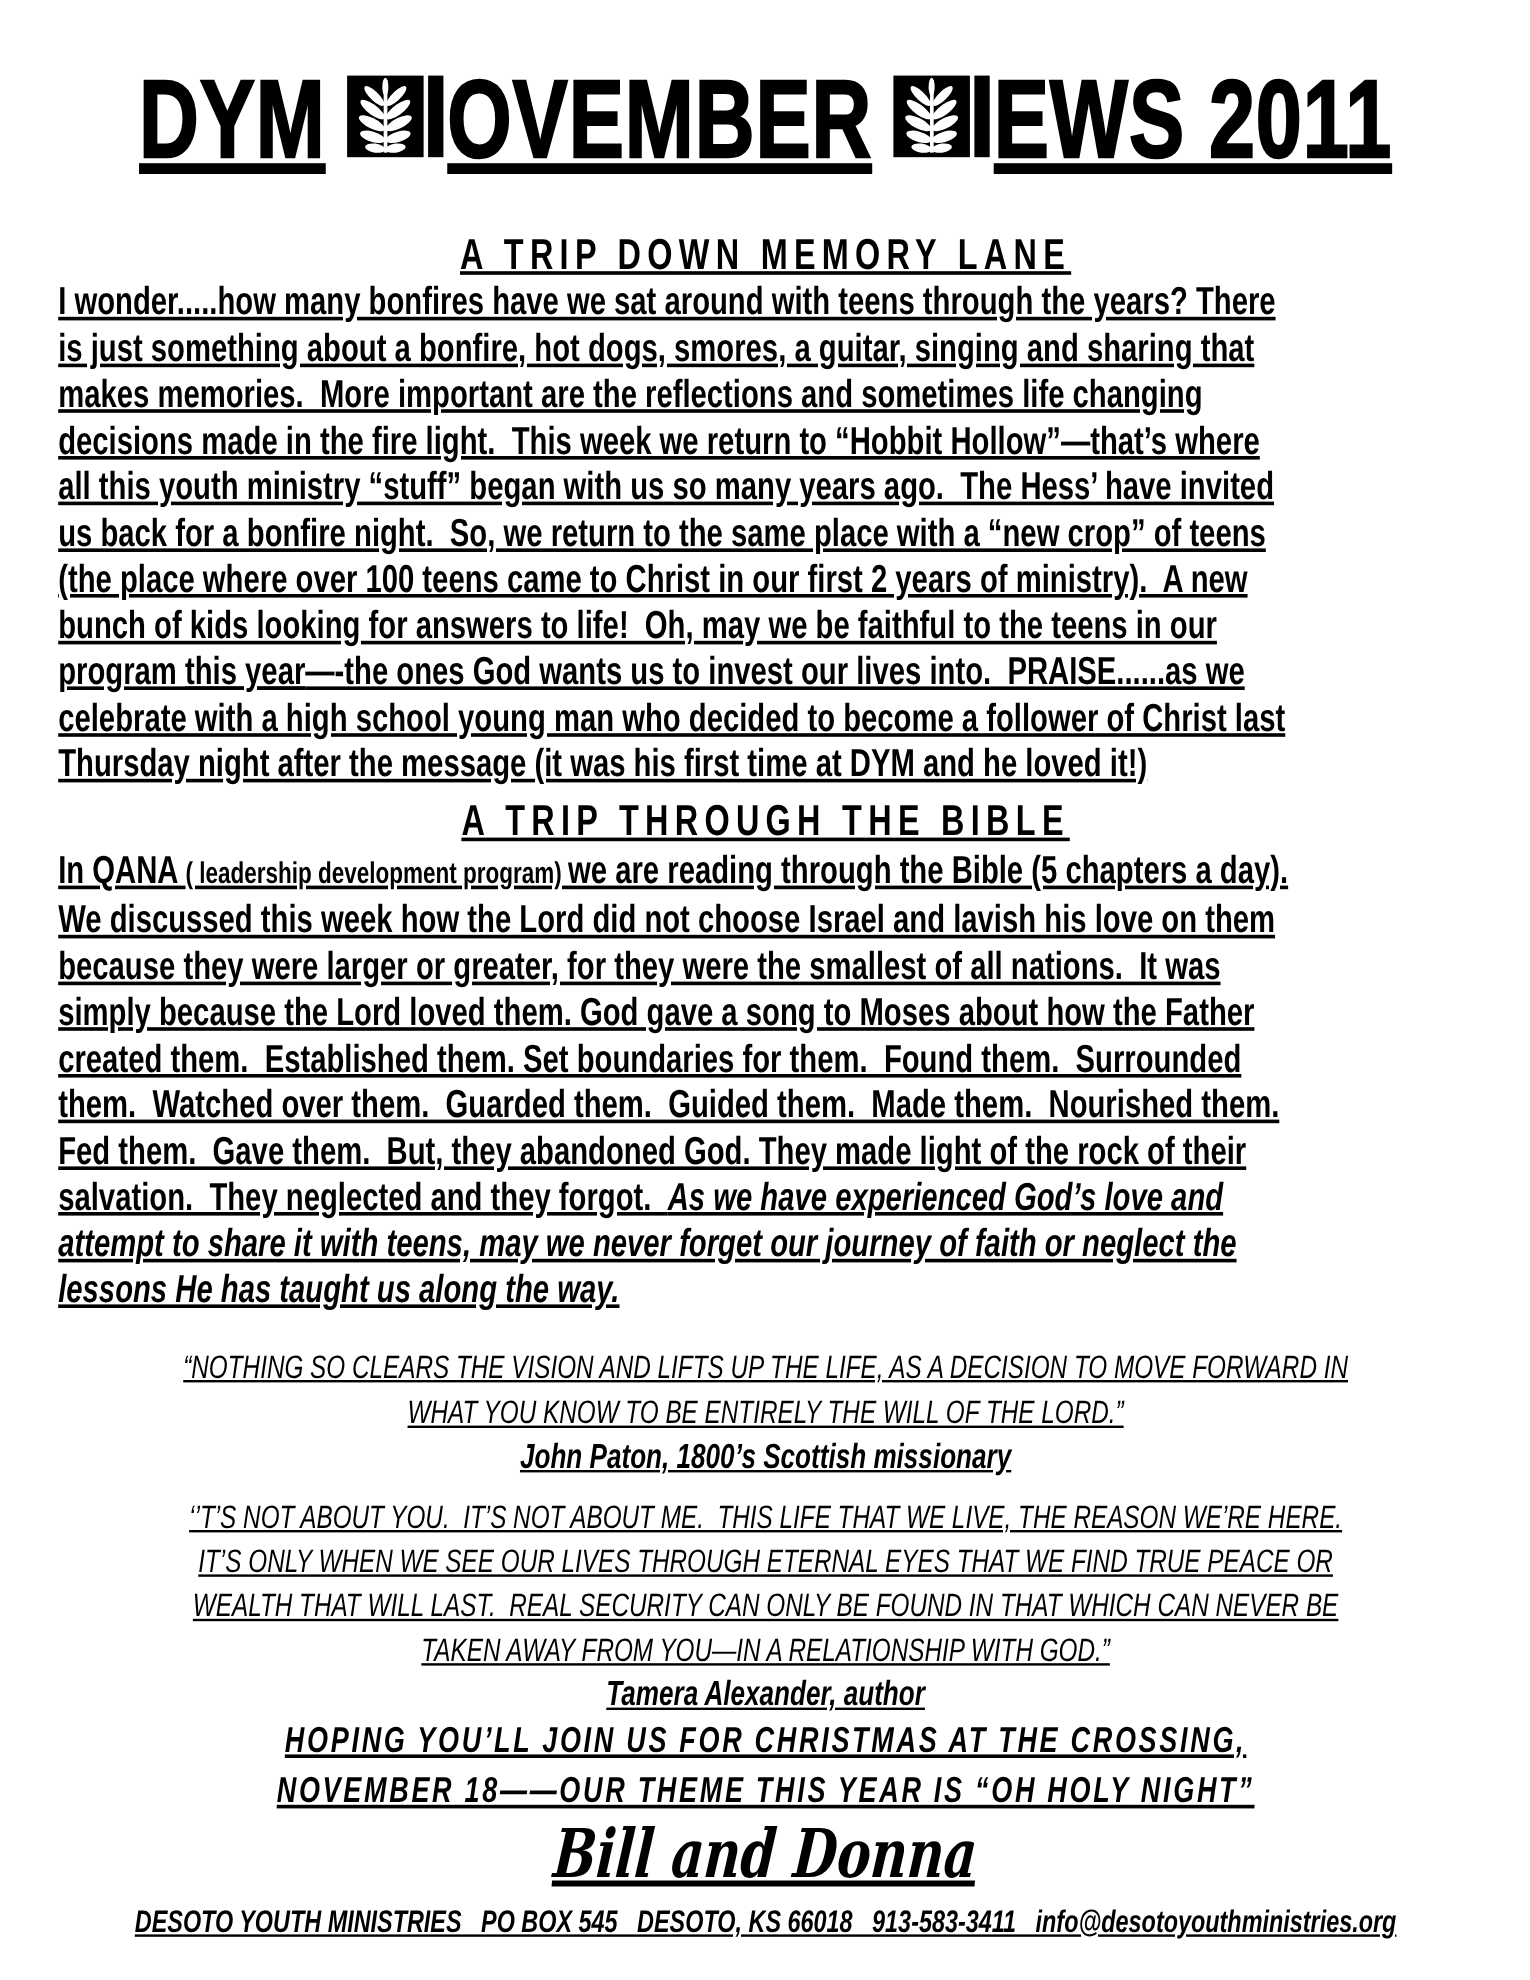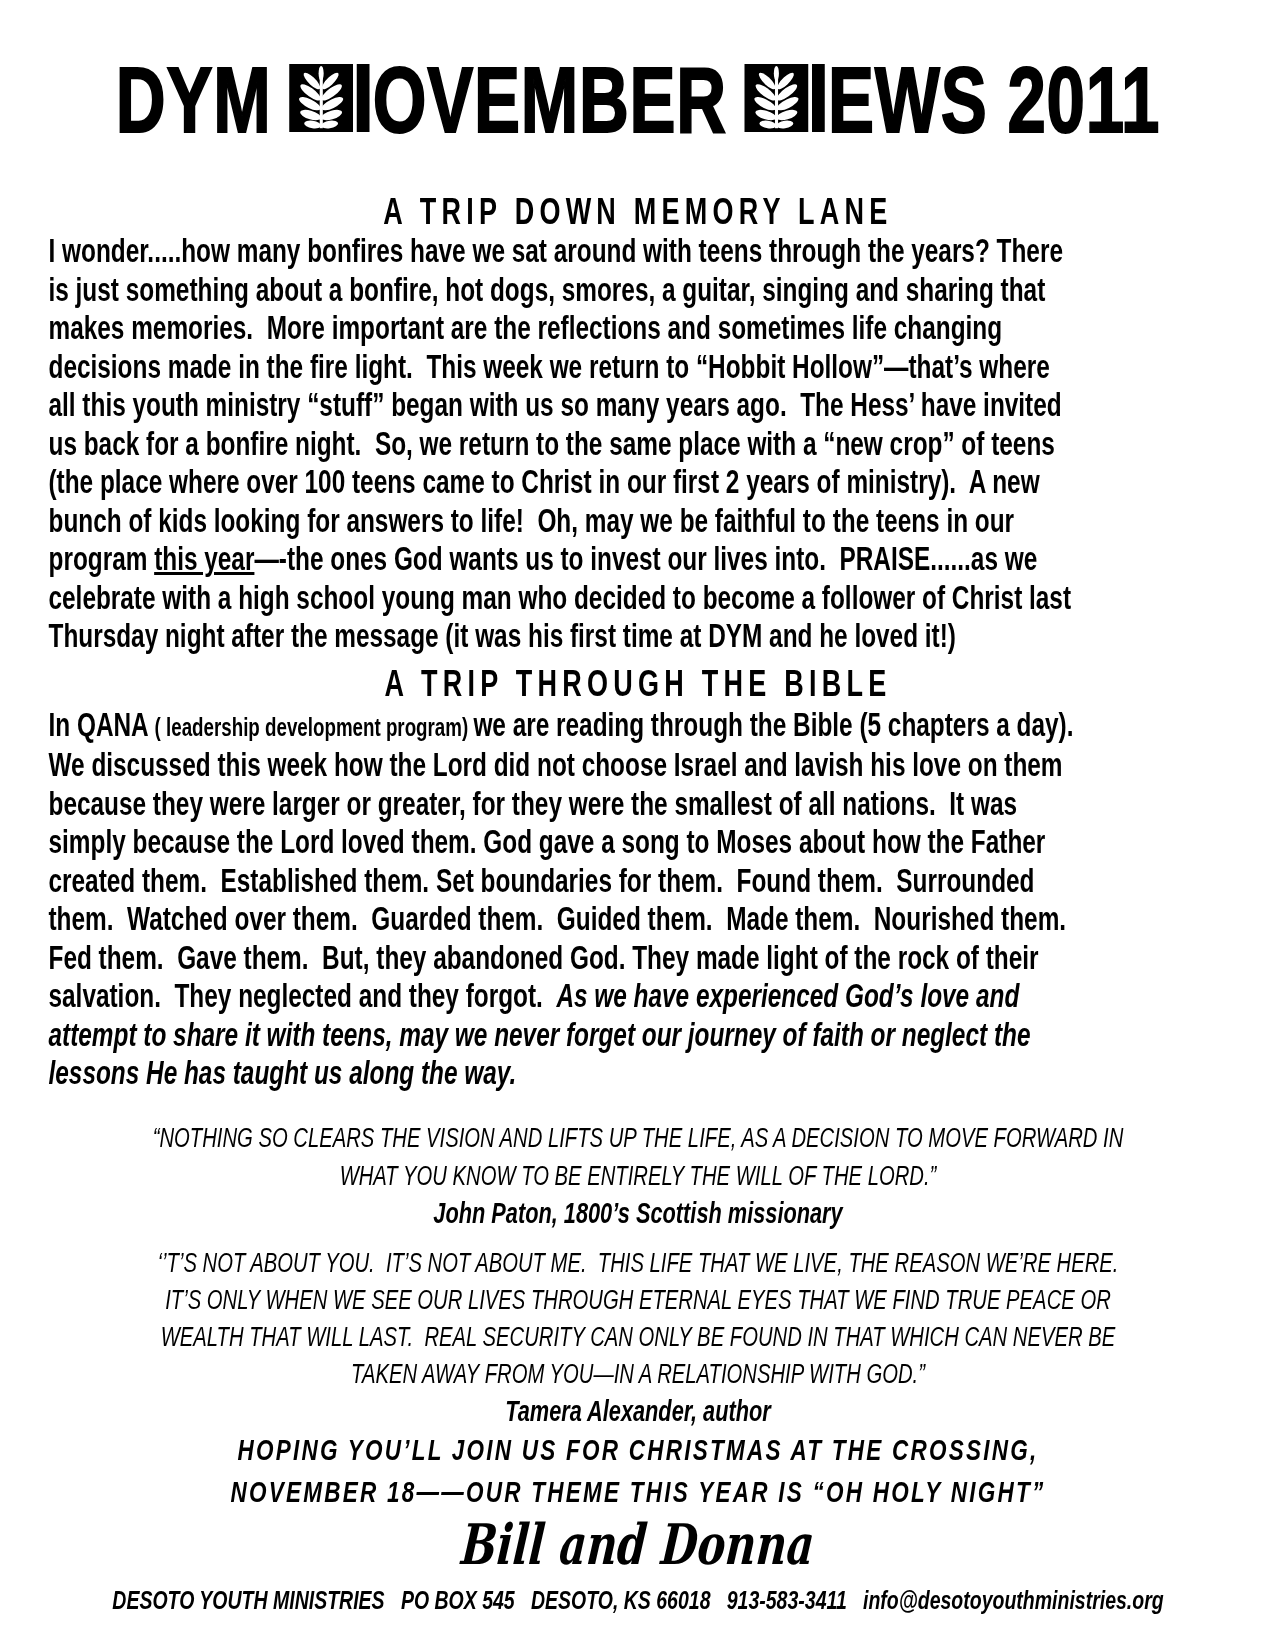--- a/index.html
+++ b/index.html
@@ -1,19 +1,20 @@
 <!DOCTYPE html>
 <html><head>
 <meta charset="utf-8">
 <style>
   html,body { margin:0; padding:0; background:#888; }
   .page {
     position:relative; width:1275px; height:1650px; margin:0 auto;
     background:#ffffff; color:#000; overflow:hidden;
     font-family:"Liberation Sans", sans-serif;
+    text-decoration:underline;
   }
   .scale-wrap {
     width:1700px; margin-left:-212.5px;
     transform:scaleX(0.75); transform-origin:center top;
     padding:0 64px; box-sizing:border-box;
   }
   .title {
     margin:52px 0 0 0; text-align:center; white-space:nowrap;
     font-size:92px; line-height:96px; font-weight:bold;
     letter-spacing:1px; -webkit-text-stroke:2px #000;

